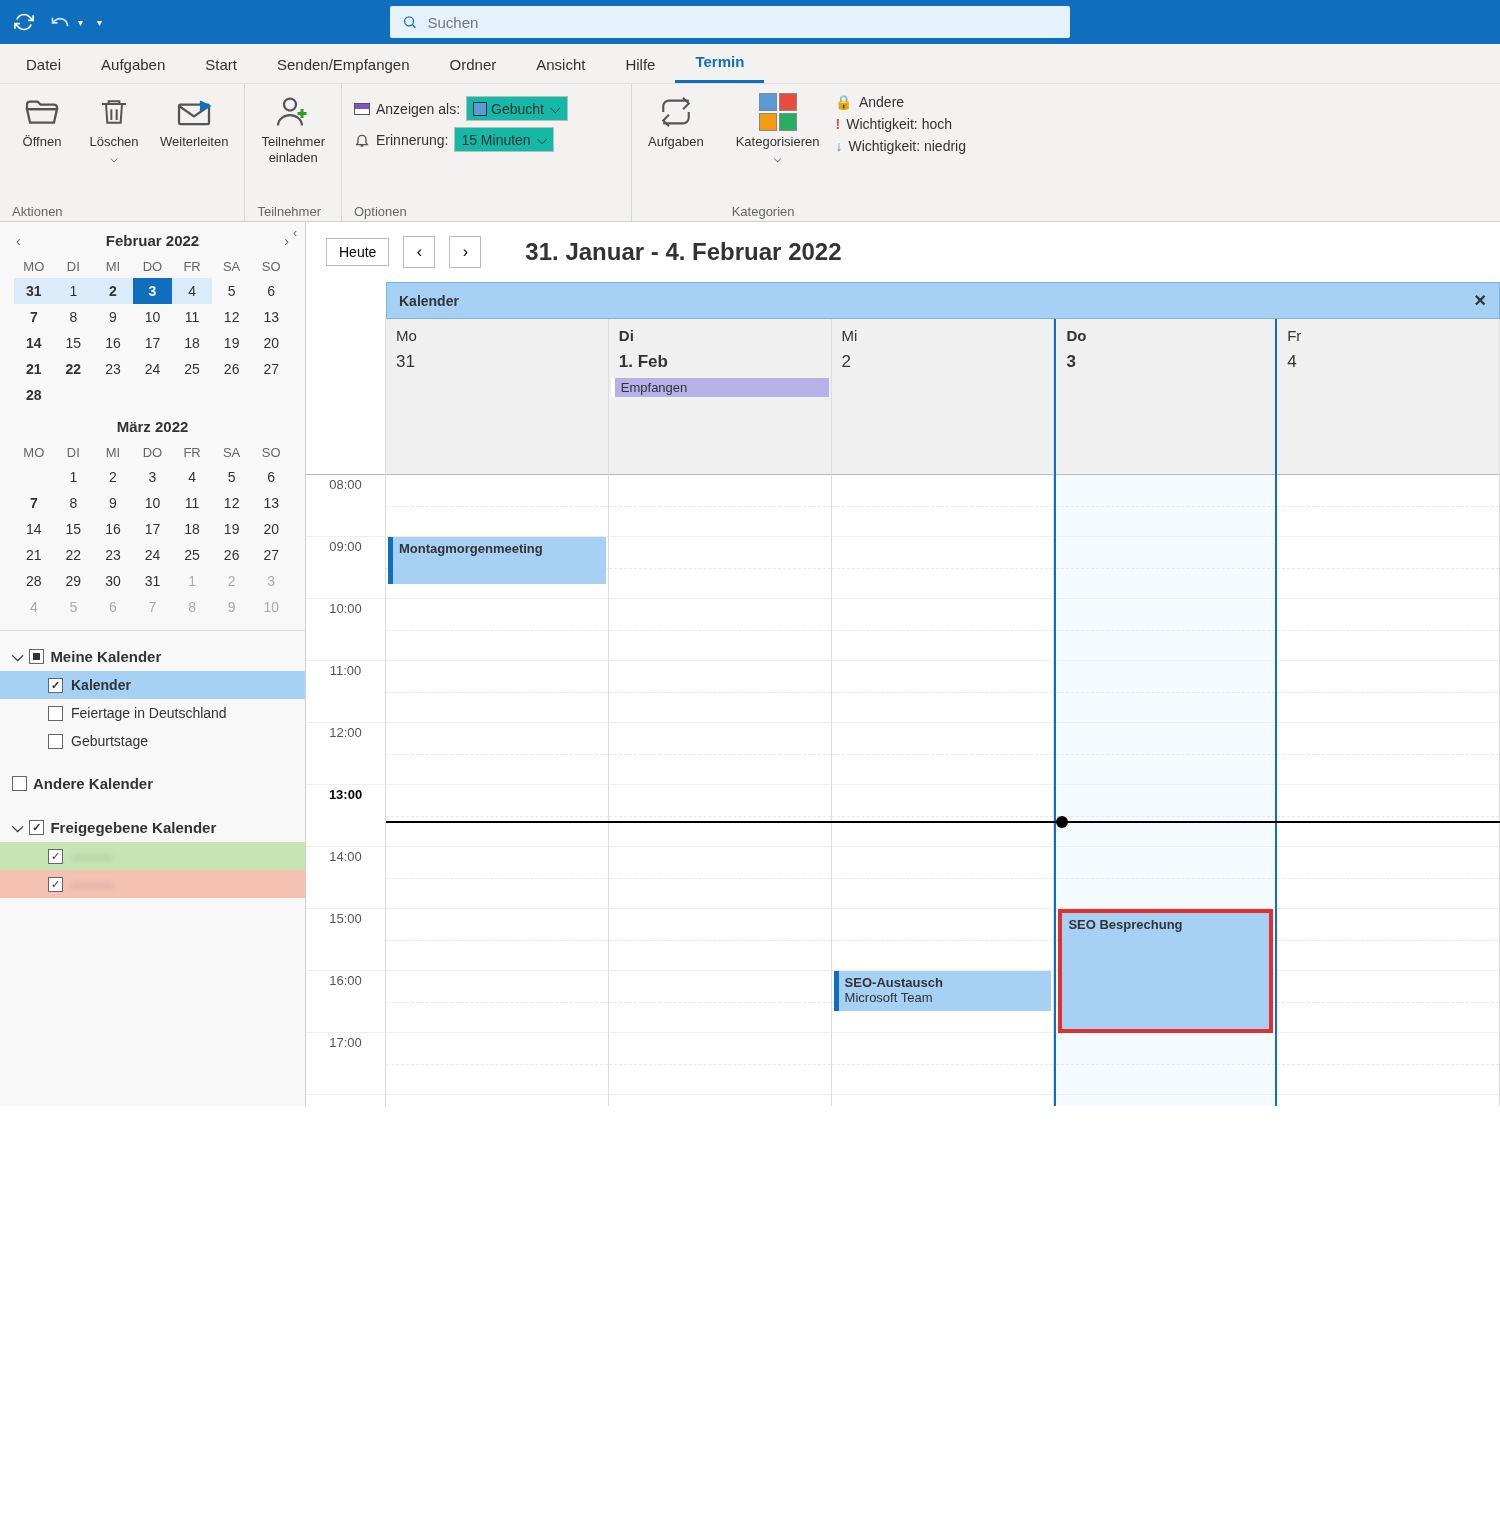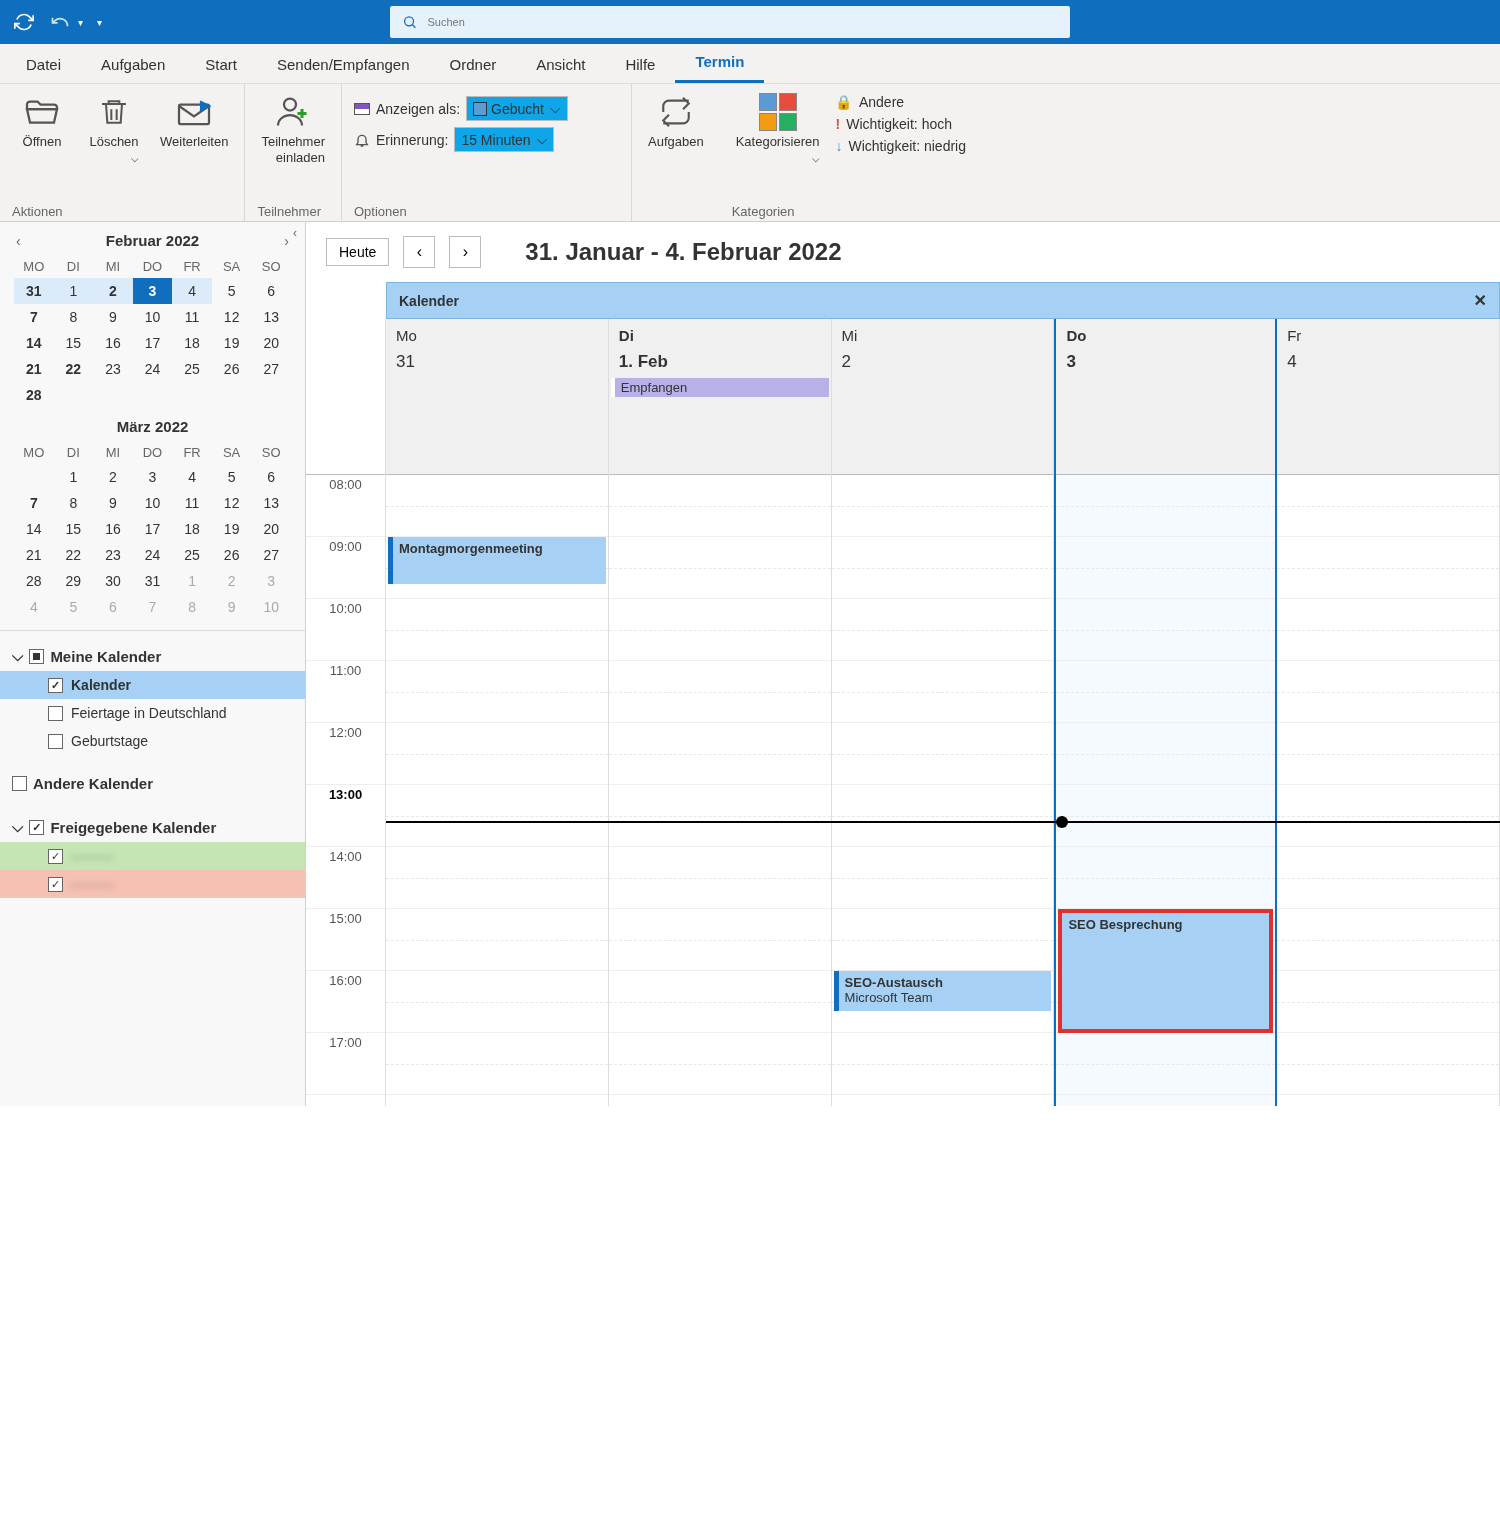--- a/index.html
+++ b/index.html
@@ -2,35 +2,35 @@
 <html><head>
 <meta charset="utf-8">
 <style>
 * { box-sizing: border-box; margin: 0; padding: 0; }
 body { font-family: "Segoe UI", Arial, sans-serif; font-size: 14px; background: #fff; color: #333; }
 
 .title-bar { background: #106ebe; height: 44px; display: flex; align-items: center; padding: 0 10px; gap: 8px; }
 .tb-icon { width: 28px; height: 28px; display: flex; align-items: center; justify-content: center; color: #fff; cursor: pointer; }
 .tb-dropdown { color: #fff; font-size: 10px; margin-left: -4px; }
 .search-box { flex: 0 0 680px; margin-left: 280px; background: #e6f2fb; border-radius: 2px; height: 32px; display: flex; align-items: center; padding: 0 12px; gap: 10px; }
-.search-box input { border: none; background: transparent; outline: none; font-size: 11px; width: 100%; }
+.search-box input { border: none; background: transparent; outline: none; font-size: 15px; width: 100%; }
 
 .menu-bar { background: #f3f2f1; border-bottom: 1px solid #e1dfdd; height: 40px; display: flex; align-items: flex-end; padding: 0 6px; }
 .menu-item { padding: 10px 20px; font-size: 15px; color: #323130; cursor: pointer; }
 .menu-item.active { color: #106ebe; font-weight: 600; border-bottom: 3px solid #106ebe; }
 
 .ribbon { background: #f3f2f1; border-bottom: 1px solid #d0d0d0; display: flex; height: 138px; }
 .ribbon-group { border-right: 1px solid #d8d8d8; padding: 6px 12px 2px 12px; display: flex; flex-direction: column; justify-content: space-between; }
 .ribbon-group-label { text-align: left; font-size: 13px; color: #666; padding-top: 4px; }
 .ribbon-row { display: flex; gap: 12px; align-items: flex-start; flex: 1; }
 .ribbon-btn { display: flex; flex-direction: column; align-items: center; gap: 4px; cursor: pointer; padding: 4px; min-width: 60px; }
 .ribbon-btn-icon { width: 36px; height: 36px; display: flex; align-items: center; justify-content: center; }
-.ribbon-btn-label { font-size: 13px; text-align: right; line-height: 1.2; }
+.ribbon-btn-label { font-size: 13px; text-align: center; line-height: 1.2; }
 .ribbon-small-row { display: flex; align-items: center; gap: 6px; font-size: 14px; margin: 6px 0; }
-.ribbon-select { border: 1px solid #bbb; background: #0ea5e9; padding: 3px 6px; font-size: 14px; min-width: 100px; display: flex; justify-content: space-between; align-items: center; }
+.ribbon-select { border: 1px solid #bbb; background: #14b8a6; padding: 3px 6px; font-size: 14px; min-width: 100px; display: flex; justify-content: space-between; align-items: center; }
 .cat-grid { display: grid; grid-template-columns: 18px 18px; grid-template-rows: 18px 18px; gap: 2px; }
 .cat-cell { border: 1px solid #888; }
 
 .main { display: flex; height: 884px; }
 .sidebar { width: 306px; background: #f8f8f8; border-right: 1px solid #d0d0d0; overflow: hidden; position: relative; }
 .collapse-arrow { position: absolute; right: 8px; top: 4px; color: #666; cursor: pointer; font-size: 12px; }
 
 .mini-cal { padding: 10px 14px 0 14px; }
 .mini-cal-header { display: flex; align-items: center; justify-content: center; position: relative; margin-bottom: 6px; }
 .mini-cal-title { font-weight: 600; font-size: 15px; }

